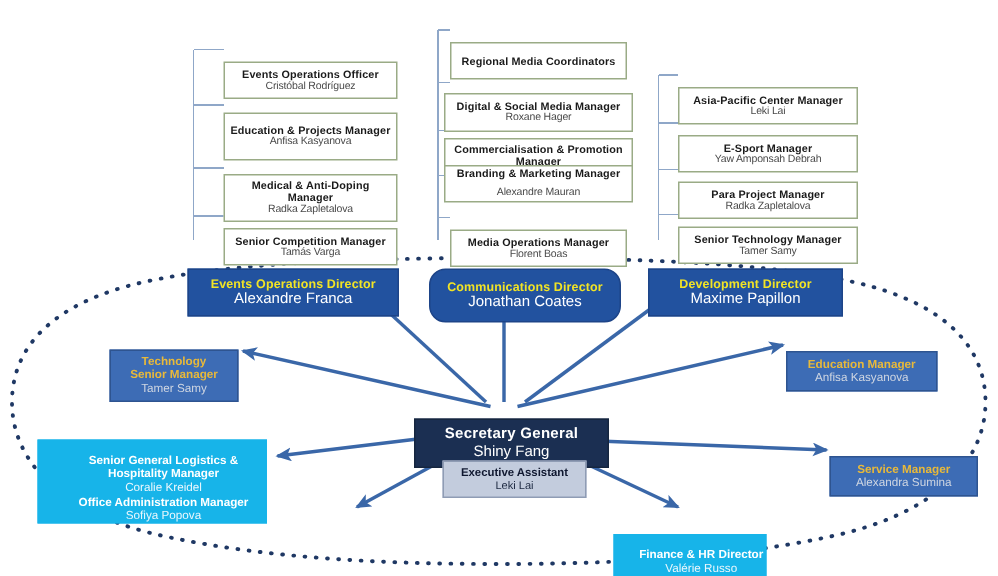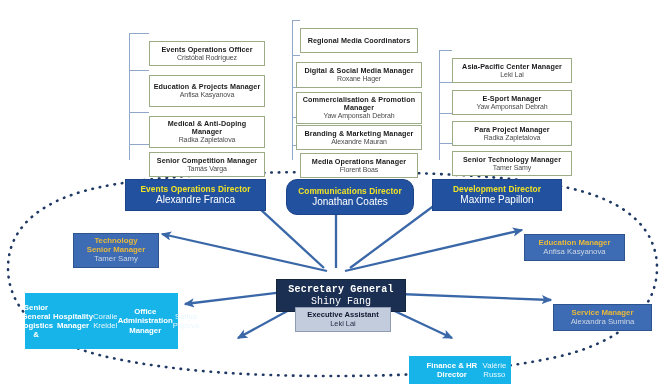--- a/index.html
+++ b/index.html
@@ -30,21 +30,21 @@
     display:flex;flex-direction:column;align-items:center;justify-content:center;
     text-align:center;line-height:1.12;
   }
   .director .t{font-size:8.3px;font-weight:bold;color:#f2e425;letter-spacing:.1px;}
   .director .n{font-size:10px;font-weight:normal;color:#ffffff;}
 
   
   .chief{
     background:#1b2f52;border:1px solid #16263f;
     display:flex;flex-direction:column;align-items:center;justify-content:center;
-    text-align:center;line-height:1.15;font-family:Liberation Mono, monospace;
+    text-align:center;line-height:1.15;
   }
   .chief .t{font-size:10px;font-weight:bold;color:#ffffff;letter-spacing:.2px;}
   .chief .n{font-size:10px;font-weight:normal;color:#ffffff;}
 
   
   .assistant{
     background:#c3ccdd;border:1px solid #8f9cb4;
     display:flex;flex-direction:column;align-items:center;justify-content:center;
     text-align:center;line-height:1.12;z-index:6;
   }
@@ -56,21 +56,21 @@
     background:#3d6cb5;border:1px solid #2e5490;
     display:flex;flex-direction:column;align-items:center;justify-content:center;
     text-align:center;line-height:1.15;
   }
   .sat-blue .t{font-size:7.8px;font-weight:bold;color:#e8b93a;}
   .sat-blue .n{font-size:7.8px;font-weight:normal;color:#cfd6e2;}
 
   
   .sat-cyan{
     background:#17b4e9;border:1px solid #17b4e9;
-    display:flex;flex-direction:row;align-items:center;justify-content:center;
+    display:flex;flex-direction:column;align-items:center;justify-content:flex-end;
     text-align:center;line-height:1.18;padding-left:15px;
   }
   .sat-cyan .t{font-size:7.8px;font-weight:bold;color:#ffffff;}
   .sat-cyan .n{font-size:7.8px;font-weight:normal;color:#eaf7fd;}
   .sat-cyan .t2{font-size:7.8px;font-weight:bold;color:#ffffff;}
   .sat-cyan .n2{font-size:7.8px;font-weight:normal;color:#eaf7fd;}
 </style>
 </head>
 <body>
 
@@ -161,21 +161,21 @@
     <div class="t">Regional Media Coordinators</div>
   </div>
   <div class="node leaf" style="left:296px;top:42px;width:126px;height:26px;">
     <div class="t">Digital &amp; Social Media Manager</div>
     <div class="n">Roxane Hager</div>
   </div>
   <div class="node leaf" style="left:296px;top:72px;width:126px;height:32px;">
     <div class="t">Commercialisation &amp; Promotion Manager</div>
     <div class="n">Yaw Amponsah Debrah</div>
   </div>
-  <div class="node leaf" style="left:296px;top:105px;width:126px;height:25px;">
+  <div class="node leaf" style="left:296px;top:90px;width:126px;height:25px;justify-content:space-between;">
     <div class="t">Branding &amp; Marketing Manager</div>
     <div class="n">Alexandre Mauran</div>
   </div>
   <div class="node leaf" style="left:300px;top:133px;width:118px;height:25px;">
     <div class="t">Media Operations Manager</div>
     <div class="n">Florent Boas</div>
   </div>
 
   <div class="node leaf" style="left:452px;top:38px;width:120px;height:25px;">
     <div class="t">Asia-Pacific Center Manager</div>

